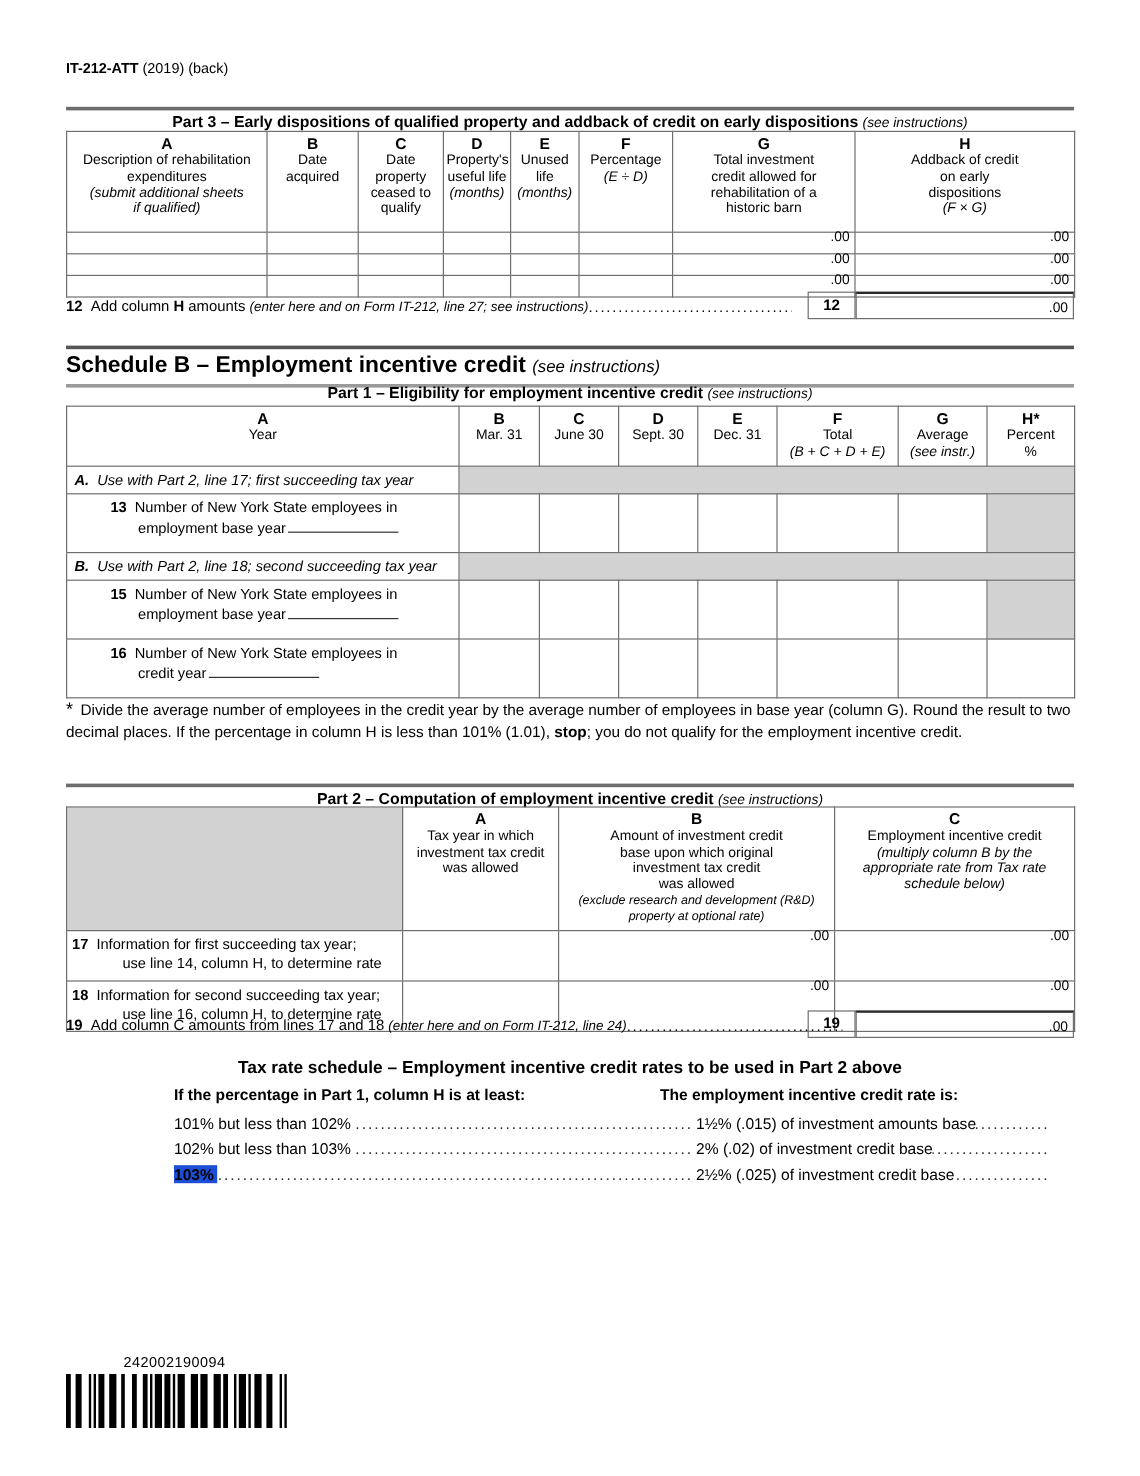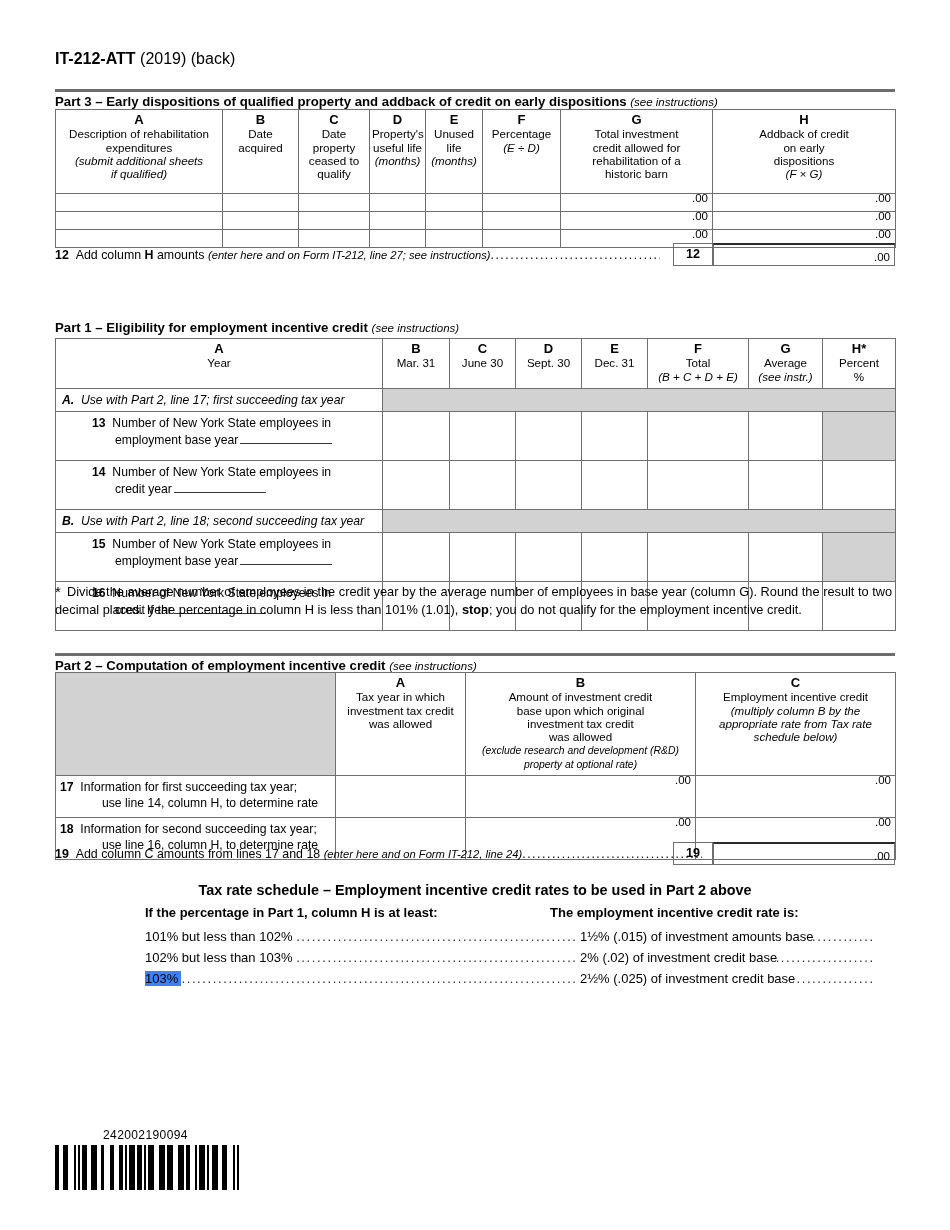--- a/index.html
+++ b/index.html
@@ -19,37 +19,38 @@
     width: 950px;
     height: 1230px;
     box-sizing: border-box;
   }
 
   
   .form-id {
     position: absolute;
     left: 55px;
     top: 50px;
-    font-size: 16px;
+    font-size: 12px;
     letter-spacing: 0;
   }
   .form-id .bold { font-weight: bold; }
 
   
   .part-head {
     position: absolute;
     left: 55px;
     width: 840px;
     font-size: 13.2px;
     font-weight: bold;
     border-top: 3px solid #6d6d6d;
     padding-top: 2px;
     padding-bottom: 1px;
     box-sizing: border-box;
     white-space: nowrap;
+    text-align: center;
   }
   .part-head .it { font-weight: normal; font-style: italic; font-size: 11.5px; }
 
   .schedule-head {
     position: absolute;
     left: 55px;
     width: 840px;
     font-size: 19px;
     font-weight: bold;
     border-top: 3px solid #555;
@@ -375,20 +376,24 @@
     </table>
 
   <div class="line-total-row" style="top:243px;">
     <div class="lt-text">
       <span class="b">12</span>&nbsp;&nbsp;<span>Add column </span><span class="b">H</span><span> amounts </span><span class="it">(enter here and on Form IT-212, line 27; see instructions)</span><span class="dotfill" style="width:170px;">.......................................................................</span>
     </div>
     <div class="lt-num" style="left:618px; width:40px;">12</div>
     <div class="lt-box" style="left:658px; width:182px;"><span>.00</span></div>
   </div>
 
+  <div class="schedule-head" style="top:288px;">
+    <span>Schedule B – Employment incentive credit</span>
+    <span class="it">(see instructions)</span>
+  </div>
 
   <div class="part-head" style="top:318px; border-top:none;">
     <span>Part 1 – Eligibility for employment incentive credit</span>
     <span class="it">(see instructions)</span>
   </div>
 
   <table class="grid" id="part1-table">
     <colgroup>
       <col style="width:327px">
         <col style="width:67px">
@@ -452,33 +457,20 @@
       </td>
       <td></td>
       <td></td>
       <td></td>
       <td></td>
       <td></td>
       <td></td>
       <td class="grey"></td>
     </tr>
 
-    <tr>
-      <td class="sublabel" style="height:42px">
-        <span class="indent"><span class="b">14</span>&nbsp;&nbsp;<span>Number of New York State employees in</span><br>
-        <span style="display:inline-block;padding-left:23px;"><span>credit year</span><span class="fill-line"></span></span></span>
-      </td>
-      <td></td>
-      <td></td>
-      <td></td>
-      <td></td>
-      <td></td>
-      <td></td>
-      <td></td>
-    </tr>
 
     <tr>
       <td class="rowlabel" style="height:17px">
         <span class="b">B.</span>&nbsp;&nbsp;<span>Use with Part 2, line 18; second succeeding tax year</span>
       </td>
       <td class="grey" colspan="7"></td>
     </tr>
 
     <tr>
       <td class="sublabel" style="height:42px">
@@ -591,21 +583,21 @@
     <div class="trs-left" style="background:#fff; padding-right:3px;">101% but less than 102%</div>
     <div class="trs-right">1½% (.015) of investment amounts base</div>
   </div>
   <div class="trs-row" style="top:950px;">
     <div class="trs-dots">&nbsp;&nbsp;..........................................................................................................................................</div>
     <div class="trs-left" style="background:#fff; padding-right:3px;">102% but less than 103%</div>
     <div class="trs-right">2% (.02) of investment credit base</div>
   </div>
   <div class="trs-row" style="top:971px;">
     <div class="trs-dots">&nbsp;&nbsp;..........................................................................................................................................</div>
-    <div class="trs-left" style="background:#3b82f6; padding-right:3px;">103%</div>
+    <div class="trs-left" style="background:#1d4ed8; padding-right:3px;font-weight:bold;">103%</div>
     <div class="trs-right">2½% (.025) of investment credit base</div>
   </div>
 
   <div class="barcode-num">242002190094</div>
   <div class="barcode" id="barcode">
       <i style="width: 3.8px;"></i>
       <i style="width: 3.8px; background: transparent;"></i>
       <i style="width: 5.7px;"></i>
       <i style="width: 5.7px; background: transparent;"></i>
       <i style="width: 1.9px;"></i>

